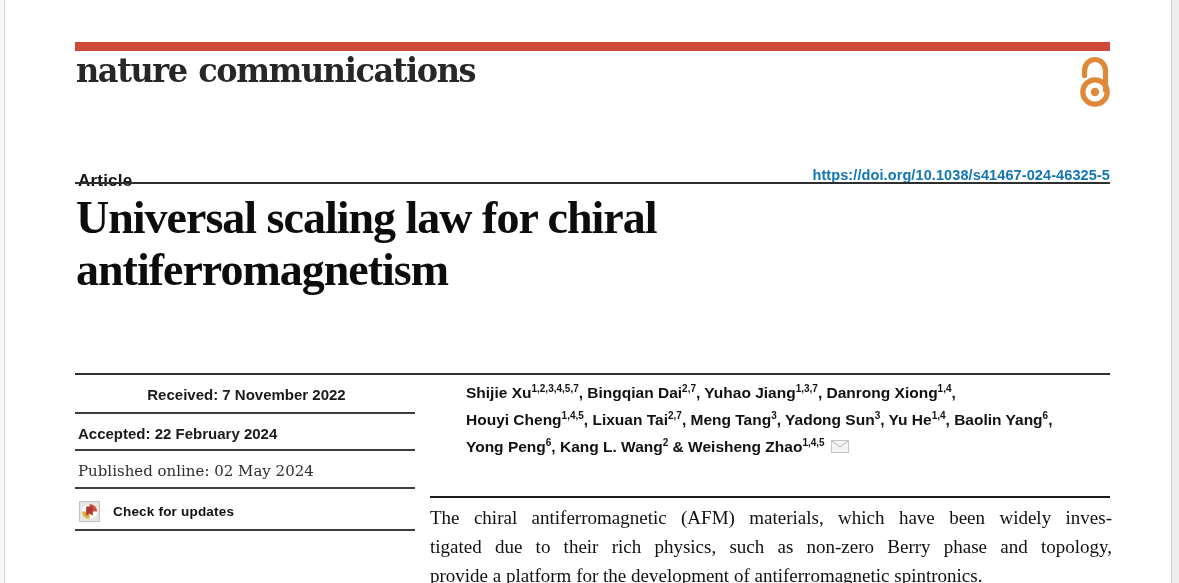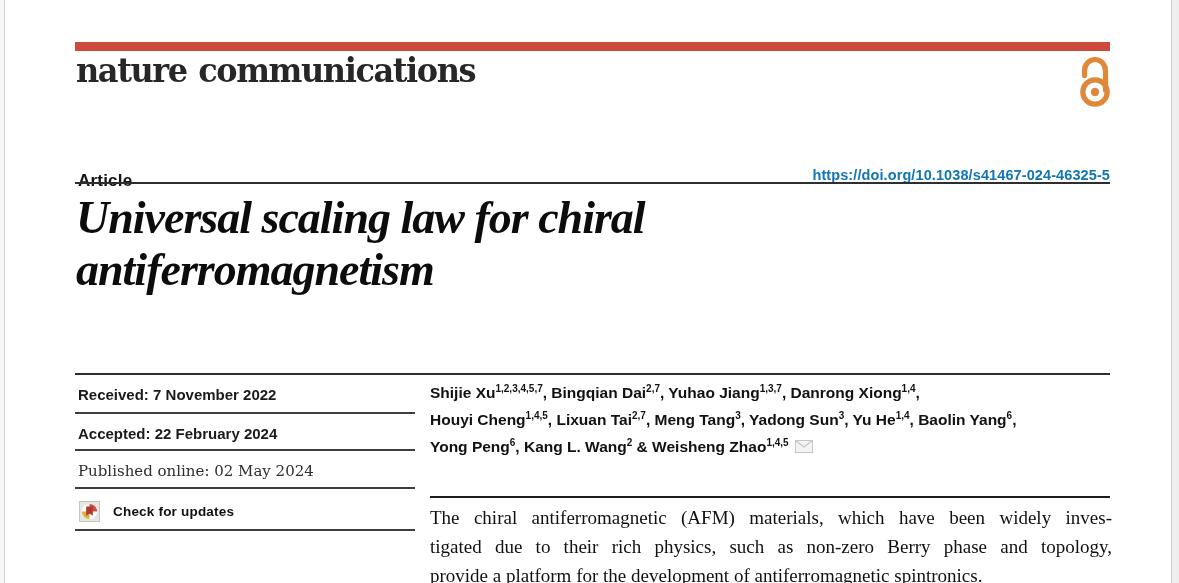--- a/index.html
+++ b/index.html
@@ -35,46 +35,46 @@
   .doi-link {
     position:absolute; right:69px; top:167px;
     font-size:14.5px; font-weight:700; letter-spacing:0.1px;
     text-decoration:none; cursor:pointer;
   }
   .rule { position:absolute; background:#2e2e2e; }
   .rule-article { left:75px; top:182px; width:1035px; height:2px; }
   .article-title {
     position:absolute; left:76px; top:192px; width:790px;
     font-family:"Liberation Serif", serif; font-weight:700;
-    font-size:46px; line-height:52px; letter-spacing:-1px; color:#0c0c0c;font-style:italic;
+    font-size:46px; line-height:52px; letter-spacing:-1px; color:#0c0c0c;
   }
   .rule-columns-top { left:75px; top:373px; width:1035px; height:2px; }
   .left-col-rule { left:75px; width:340px; height:1.5px; background:#3d3d3d; }
   .rule-l1 { top:412px; } .rule-l2 { top:449px; }
   .rule-l3 { top:487px; } .rule-l4 { top:529px; }
   .date-row {
     position:absolute; left:78px; width:337px; white-space:nowrap;
     font-size:15px; font-weight:700; color:#1a1a1a;
   }
-  .row-received { top:386px; }
+  .row-received { top:386px;text-align:center; }
   .row-accepted { top:425px; }
   .row-published {
     top:462px; font-family:"DejaVu Serif", serif; font-weight:400;
     font-size:15px; color:#2e2e2e;
   }
   .check-updates {
     position:absolute; left:79px; top:501px; display:flex; align-items:center;
     gap:13px; cursor:pointer;
   }
   .check-updates-label { font-size:13.5px; font-weight:700; color:#111; letter-spacing:0.2px; }
   .authors-block {
     position:absolute; left:430px; top:380px; width:682px;
     font-size:15.5px; font-weight:700; color:#111; line-height:25px;
   }
-  .author-line { white-space:nowrap; }
+  .author-line { white-space:nowrap;margin-left:36px; }
   .author-sup { font-size:10px; position:relative; top:-6px; font-weight:700; }
   .envelope { margin-left:6px; position:relative; top:1px; }
   .rule-abstract { left:430px; top:496px; width:680px; height:2px; background:#1c1c1c; }
   .abstract-block {
     position:absolute; left:430px; top:503px; width:682px;
     font-family:"Liberation Serif", serif; font-size:19px;
     line-height:29px; color:#101010;
   }
   .abstract-line.just { text-align:justify; text-align-last:justify; }
 </style>

